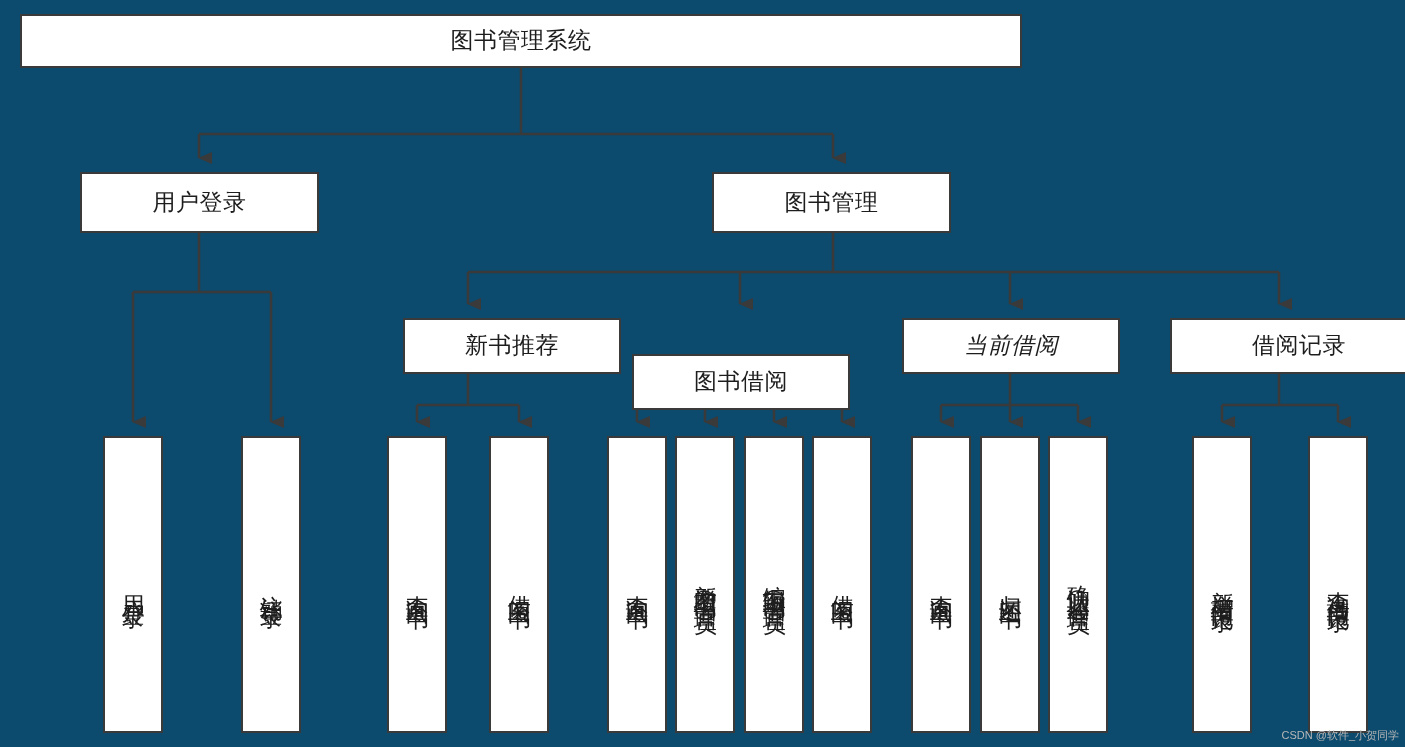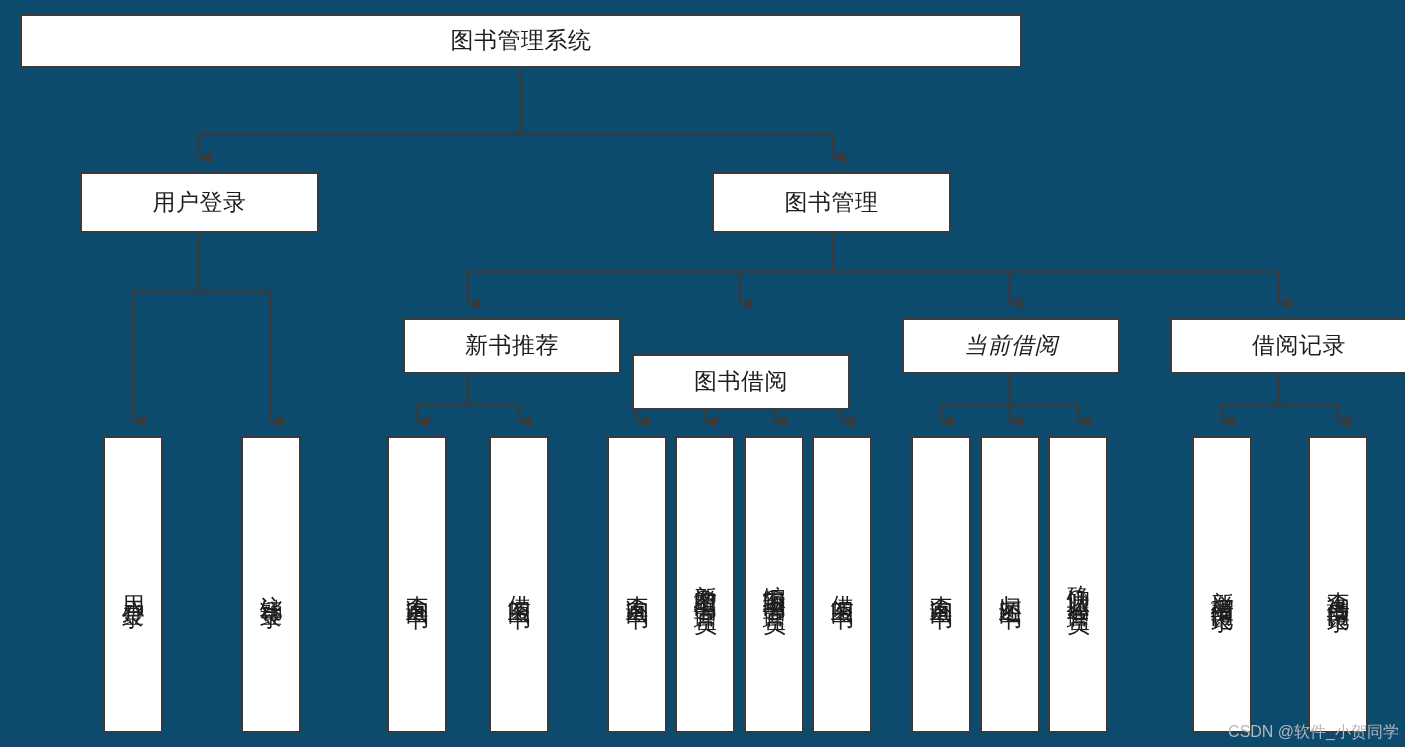--- a/index.html
+++ b/index.html
@@ -53,21 +53,21 @@
     text-orientation: upright;
     white-space: nowrap;
   }
   .node .label {
     display: block;
   }
   #watermark {
     position: absolute;
     right: 6px;
     bottom: 4px;
-    font-size: 16px;
+    font-size: 11px;
     color: #b7b7b7;
     font-family: "Liberation Sans", "DejaVu Sans", sans-serif;
     white-space: nowrap;
     user-select: none;
   }
 </style>
 </head>
 <body>
 
 <div id="canvas">

